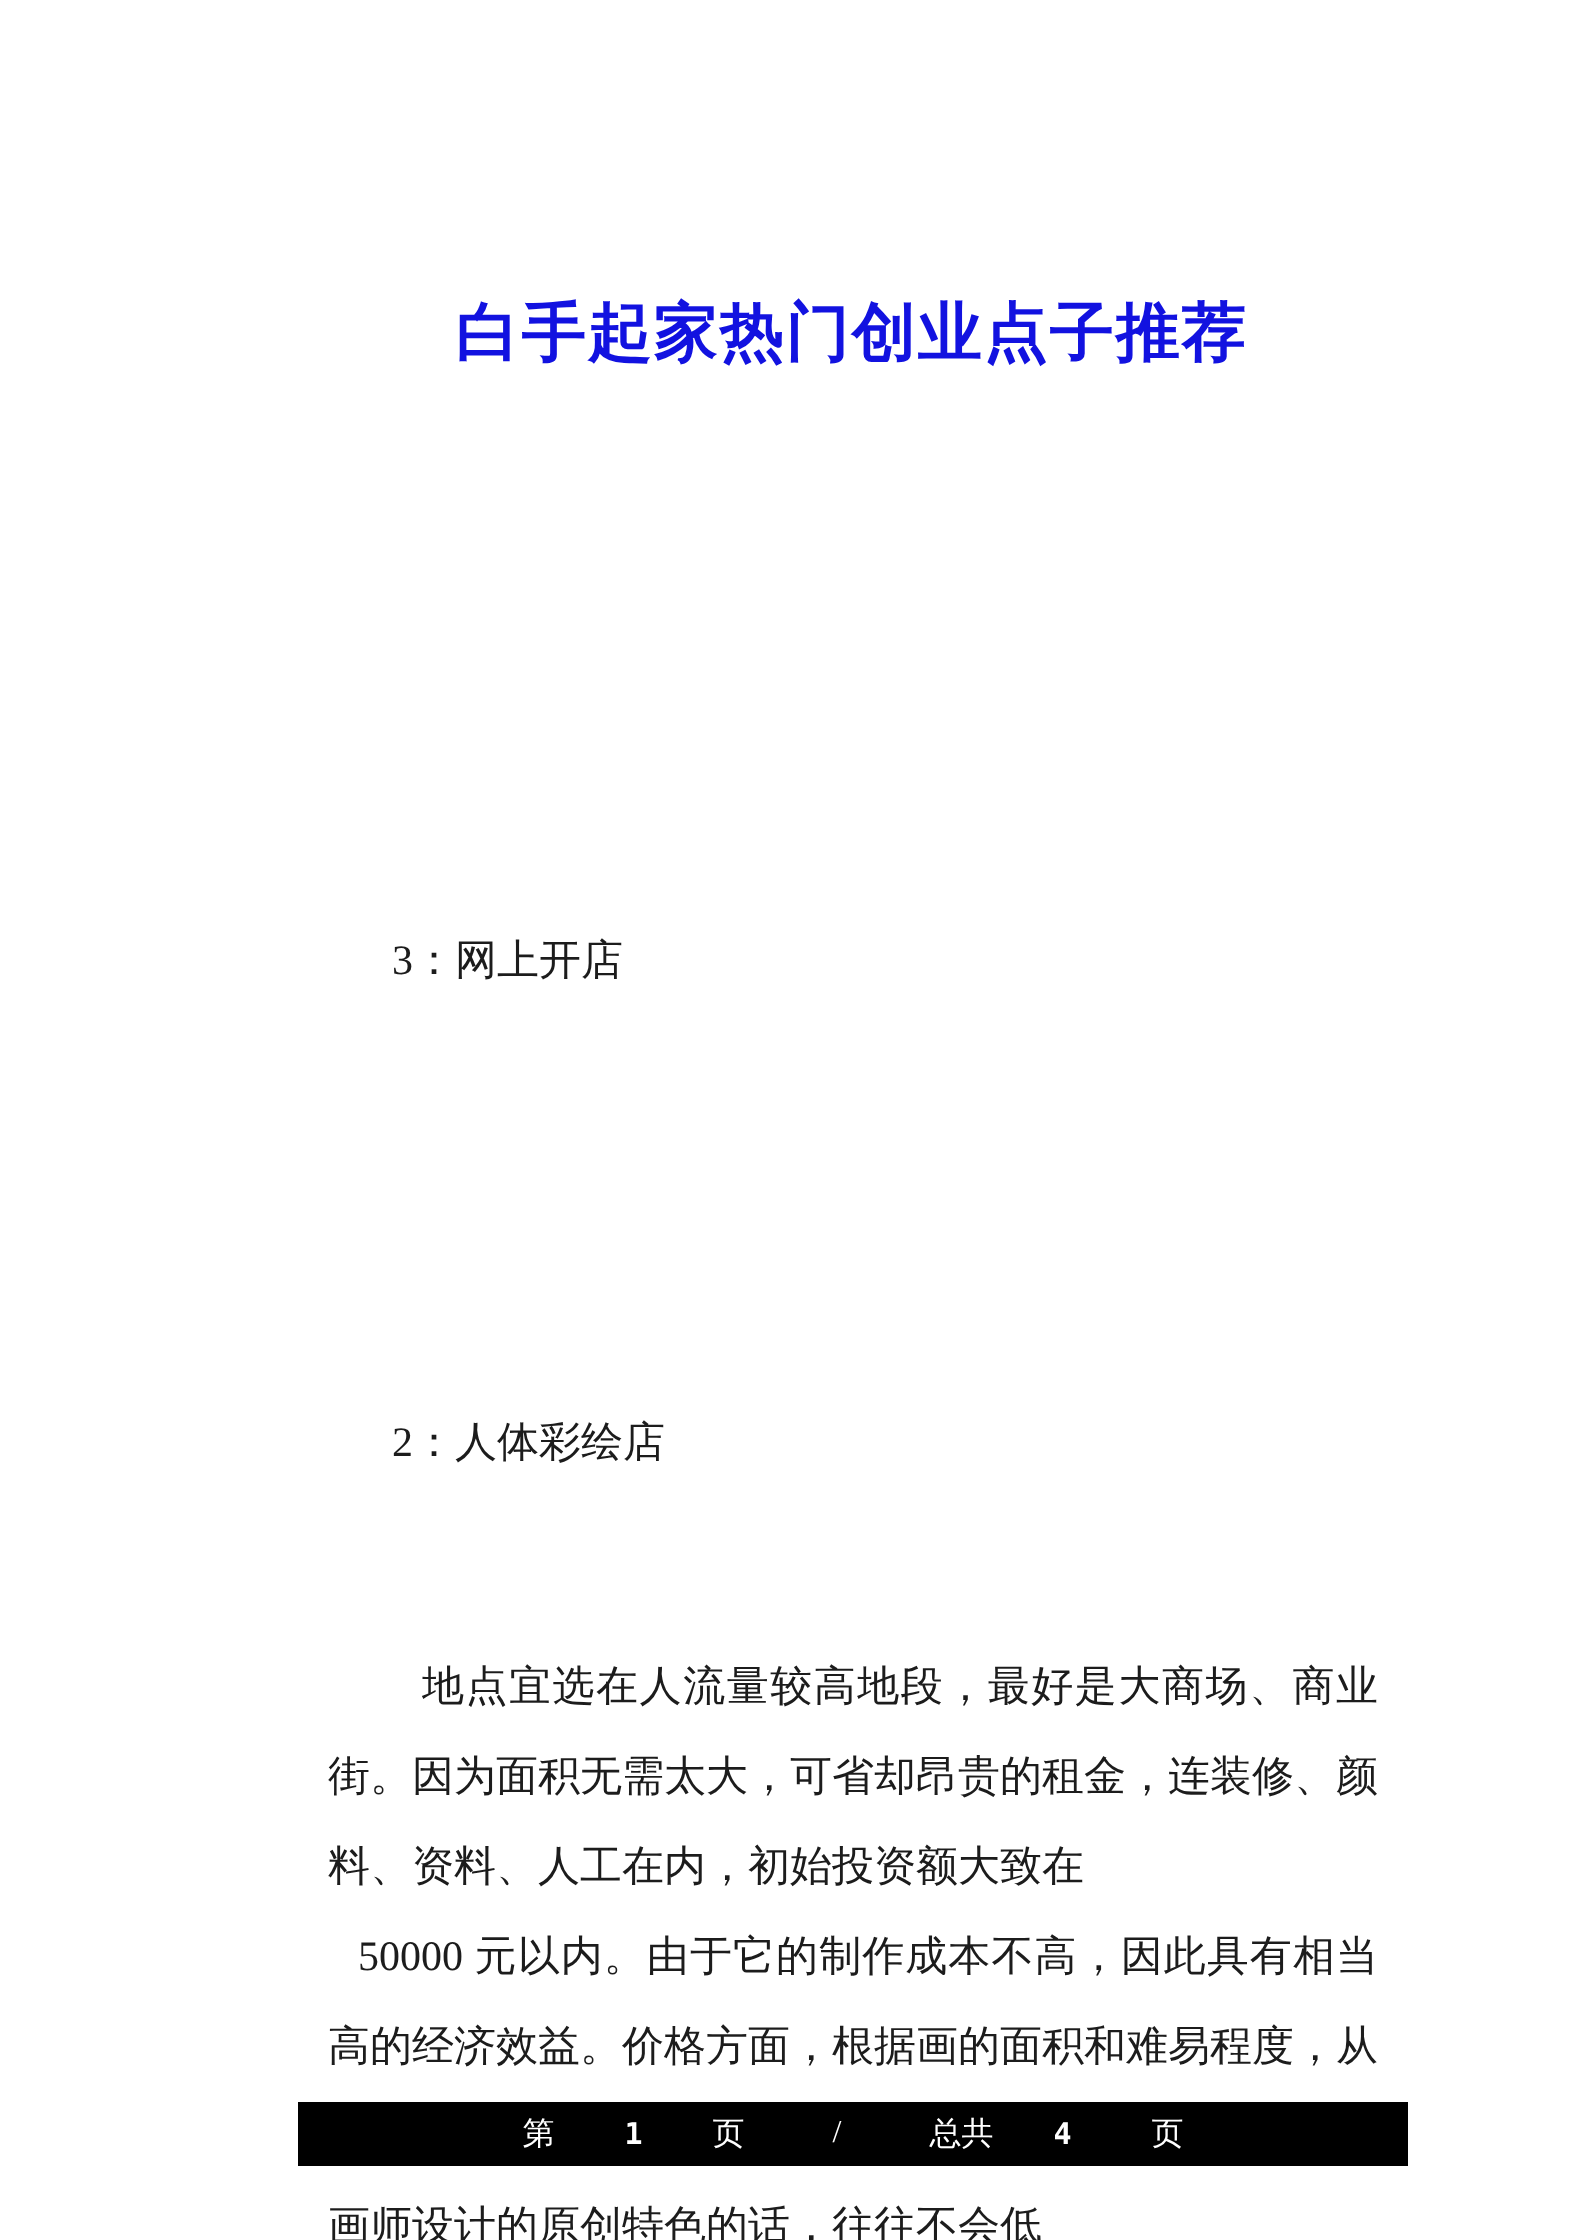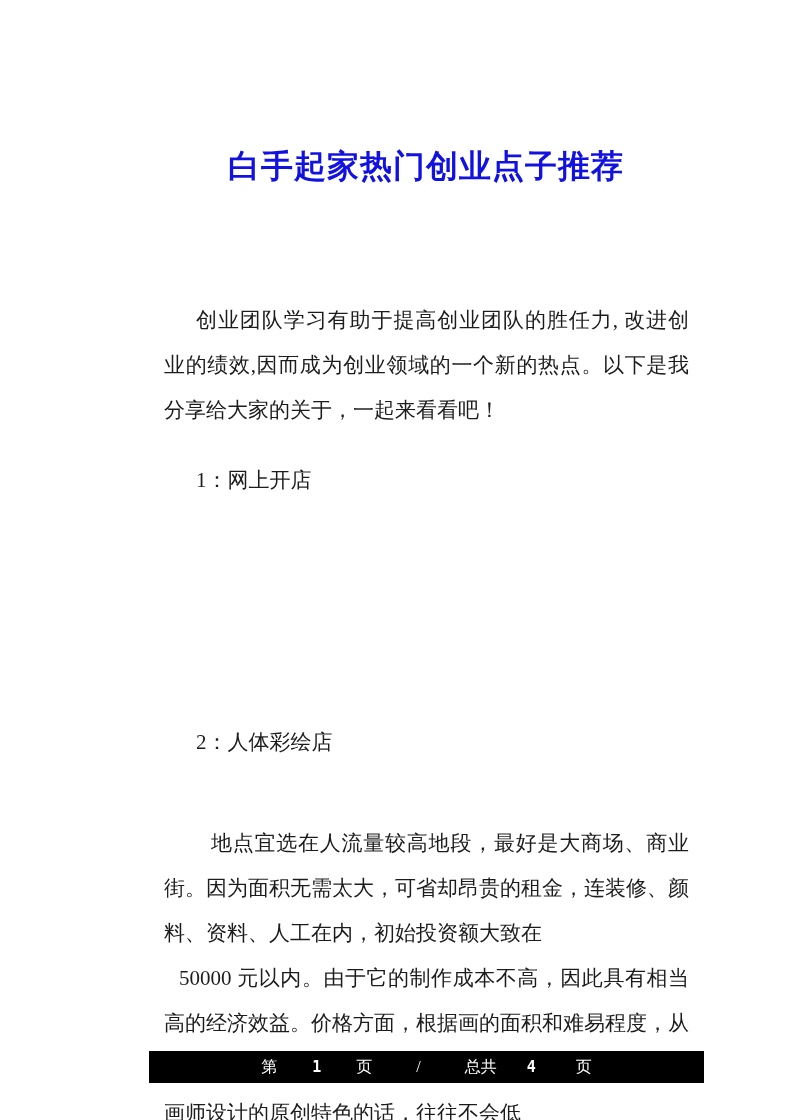--- a/index.html
+++ b/index.html
@@ -31,21 +31,21 @@
     font-size: 21px;
     line-height: 45px;
     color: #1c1c1c;
     text-align: justify;
   }
   .block.indent { text-indent: 32px; }
   .heading { text-align: left; }
   .p1 { top: 253px; }
   .h1 { top: 413px; }
   .p2 { top: 481px; }
-  .h2 { top: 675px; }
+  .h2 { top: 654px; }
   .p3 { top: 776px; }
   .footer-bar {
     position: absolute;
     left: 119px;
     top: 1021px;
     width: 555px;
     height: 32px;
     background: #000000;
     color: #ffffff;
     display: flex;
@@ -63,23 +63,22 @@
   .footer-bar .sp-w { margin: 0 14px; }
   .footer-bar .sp-m { margin-left: 10px; }
 </style>
 </head>
 <body>
 
 <div class="page">
 
   <div class="doc-title">白手起家热门创业点子推荐</div>
 
-  <div class="block indent p1">创业团队学习有助于提高创业团队的胜任力, 改进创业的绩效,因而成为创业领域的一个新的热点。以下是我分享给大家的关于，一起来看看吧！</div>
 
-  <div class="block indent heading h1">1：网上开店</div>
+  <div class="block indent heading h1">3：网上开店</div>
 
 
   <div class="block indent heading h2">2：人体彩绘店</div>
 
   <div class="block indent p3"><span>地点宜选在人流量较高地段，最好是大商场、商业街。因为面积无需太大，可省却昂贵的租金，连装修、颜料、资料、人工在内，初始投资额大致在</span><br><span>50000 元以内。由于它的制作成本不高，因此具有相当高的经济效益。价格方面，根据画的面积和难易程度，从几十元到上百元不定。如果要画的面积大一些，而且有绘画师设计的原创特色的话，往往不会低</span></div>
 
   <div class="footer-bar">
     <span class="seg">第</span>
     <span class="seg num sp-s">1</span>
     <span class="seg">页</span>

